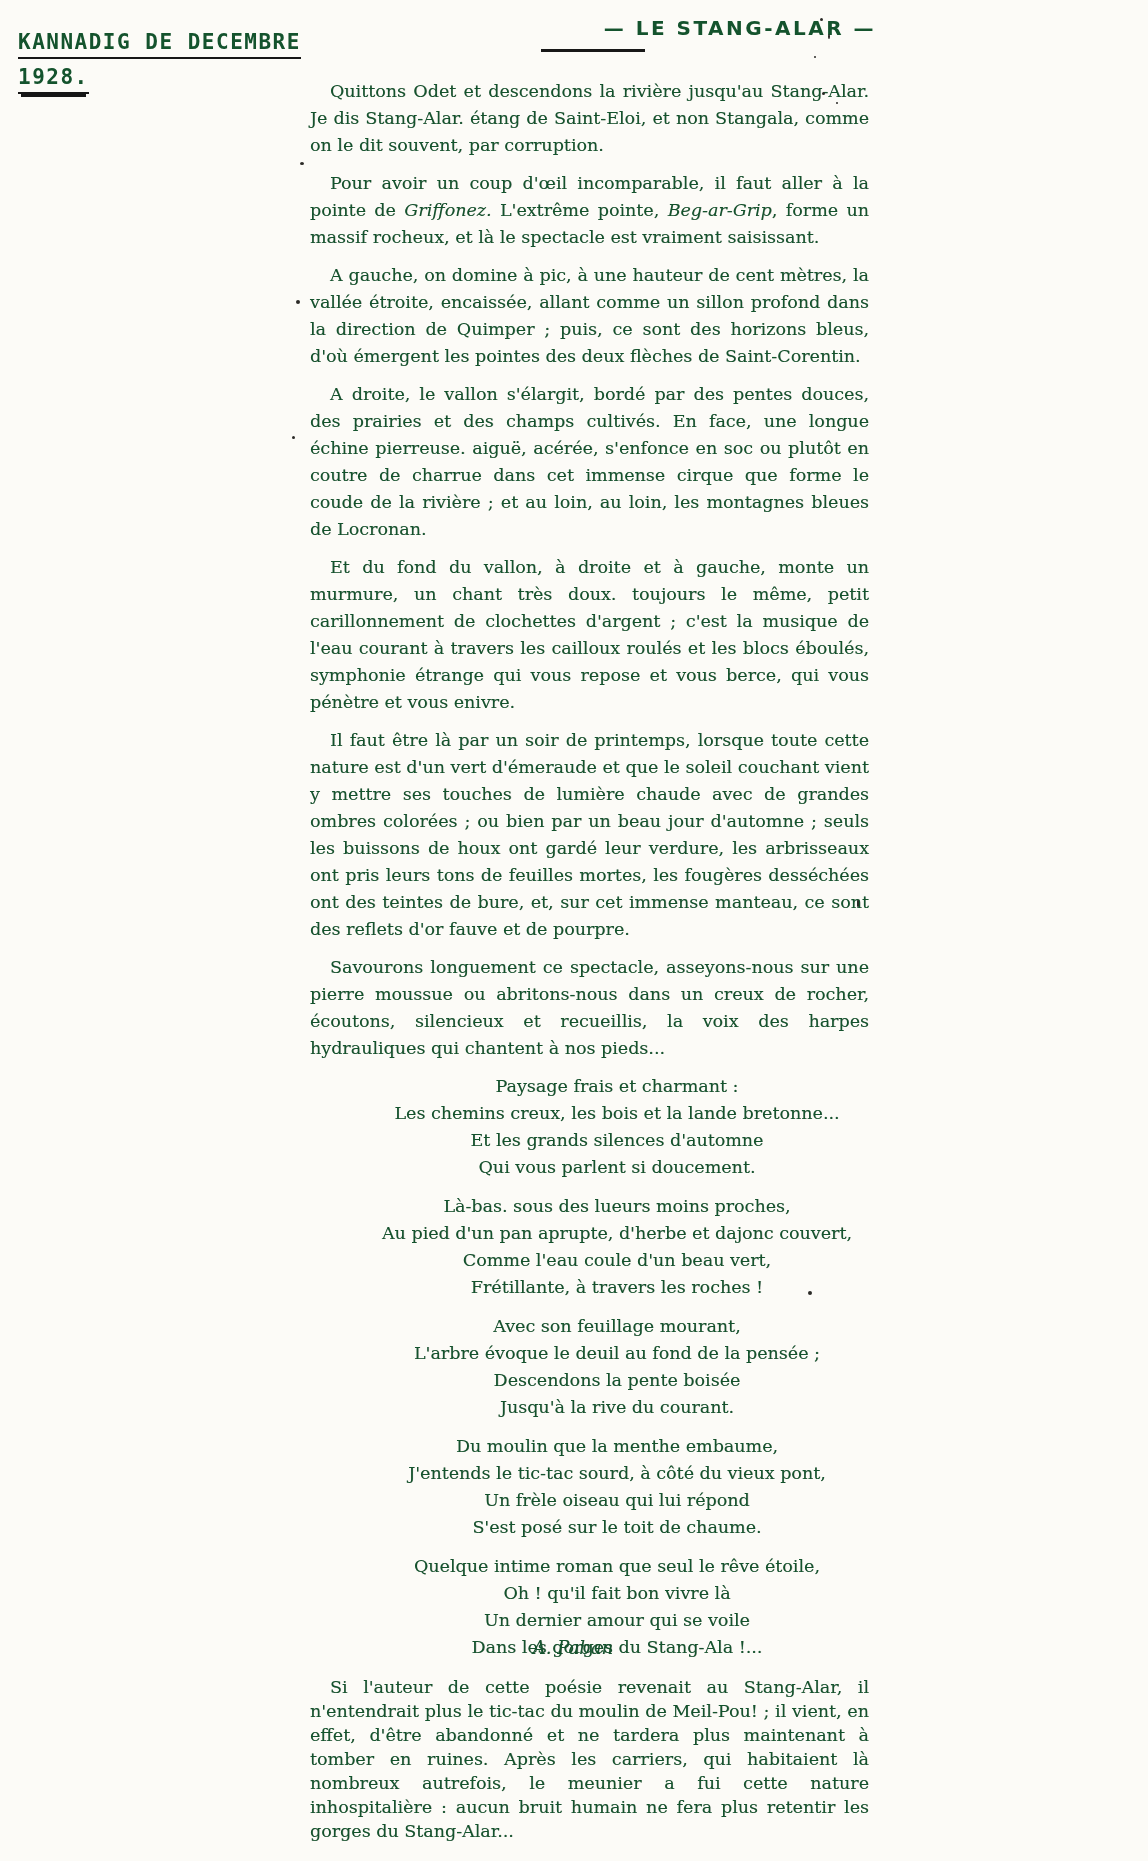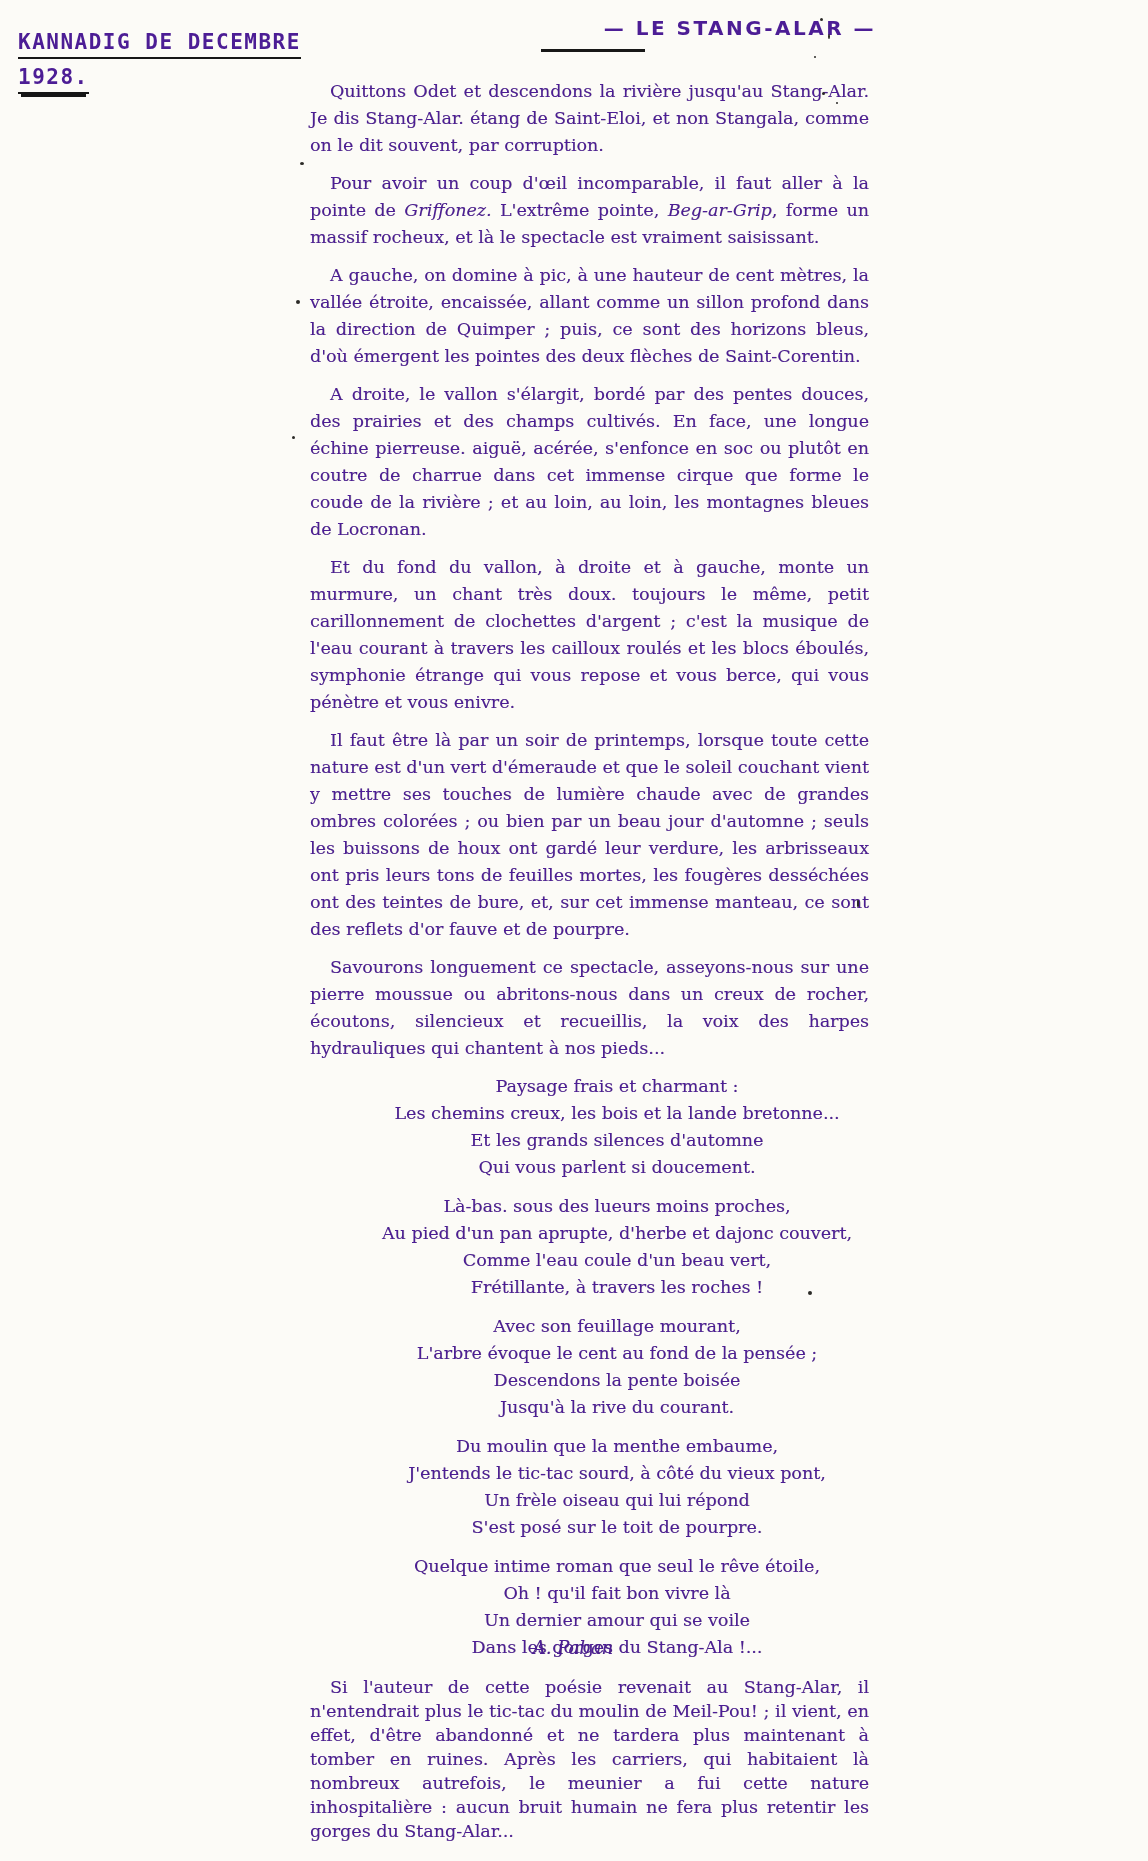--- a/index.html
+++ b/index.html
@@ -2,21 +2,21 @@
 <html lang="fr"><head>
 <meta charset="utf-8">
 <style>
   html, body { margin: 0; padding: 0; background: #f4f2ec; }
   .page {
     position: relative;
     width: 1148px;
     height: 1861px;
     background: #fcfbf7;
     overflow: hidden;
-    color: #4c1d95;
+    color: #14532d;
     font-family: "DejaVu Serif", serif;
   }
   
   .note {
     position: absolute;
     left: 18px;
     top: 30px;
     font-family: "DejaVu Sans Mono", monospace;
     font-size: 21px;
     font-weight: bold;
@@ -129,29 +129,29 @@
           <p class="poem-line">Qui vous parlent si doucement.</p>
         </div>
         <div class="stanza">
           <p class="poem-line">Là-bas. sous des lueurs moins proches,</p>
           <p class="poem-line">Au pied d'un pan aprupte, d'herbe et dajonc couvert,</p>
           <p class="poem-line">Comme l'eau coule d'un beau vert,</p>
           <p class="poem-line">Frétillante, à travers les roches !</p>
         </div>
         <div class="stanza">
           <p class="poem-line">Avec son feuillage mourant,</p>
-          <p class="poem-line">L'arbre évoque le cent au fond de la pensée ;</p>
+          <p class="poem-line">L'arbre évoque le deuil au fond de la pensée ;</p>
           <p class="poem-line">Descendons la pente boisée</p>
           <p class="poem-line">Jusqu'à la rive du courant.</p>
         </div>
         <div class="stanza">
           <p class="poem-line">Du moulin que la menthe embaume,</p>
           <p class="poem-line">J'entends le tic-tac sourd, à côté du vieux pont,</p>
           <p class="poem-line">Un frèle oiseau qui lui répond</p>
-          <p class="poem-line">S'est posé sur le toit de pourpre.</p>
+          <p class="poem-line">S'est posé sur le toit de chaume.</p>
         </div>
         <div class="stanza">
           <p class="poem-line">Quelque intime roman que seul le rêve étoile,</p>
           <p class="poem-line">Oh ! qu'il fait bon vivre là</p>
           <p class="poem-line">Un dernier amour qui se voile</p>
           <p class="poem-line">Dans les gorges du Stang-Ala !...</p>
         </div>
       </div>
     <div class="poem-author">A. Paban</div>
     <p class="para closing">Si l'auteur de cette poésie revenait au Stang-Alar, il n'entendrait plus le tic-tac du moulin de Meil-Pou! ; il vient, en effet, d'être abandonné et ne tardera plus maintenant à tomber en ruines. Après les carriers, qui habitaient là nombreux autrefois, le meunier a fui cette nature inhospitalière : aucun bruit humain ne fera plus retentir les gorges du Stang-Alar...</p>

